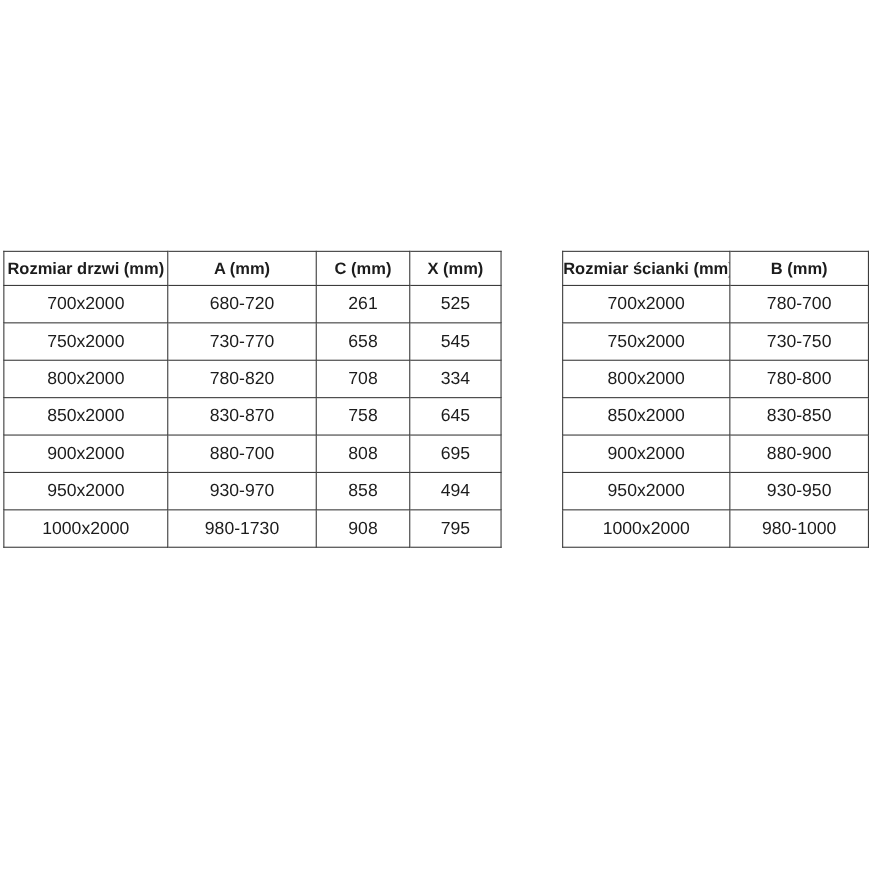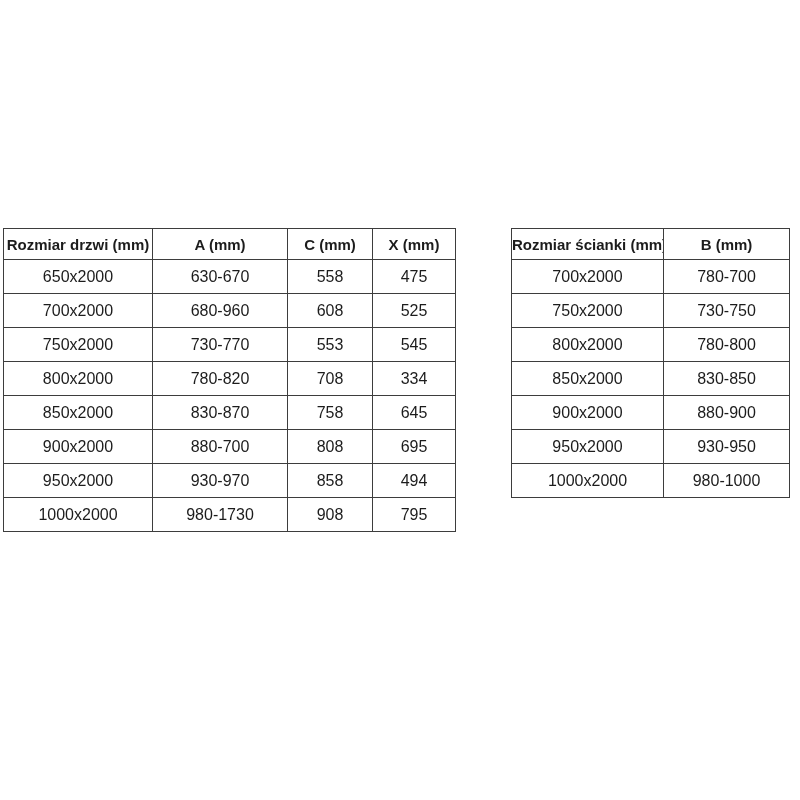--- a/index.html
+++ b/index.html
@@ -66,35 +66,29 @@
     <thead>
         <tr>
           <th>Rozmiar drzwi (mm)</th>
           <th>A (mm)</th>
           <th>C (mm)</th>
           <th>X (mm)</th>
         </tr>
       </thead>
     <tbody>
         <tr>
-          <td>650x2000</td>
-          <td>630-670</td>
-          <td>558</td>
-          <td>475</td>
-        </tr>
-        <tr>
           <td>700x2000</td>
-          <td>680-960</td>
-          <td>608</td>
+          <td>680-720</td>
+          <td>261</td>
           <td>525</td>
         </tr>
         <tr>
           <td>750x2000</td>
           <td>730-770</td>
-          <td>553</td>
+          <td>658</td>
           <td>545</td>
         </tr>
         <tr>
           <td>800x2000</td>
           <td>780-820</td>
           <td>708</td>
           <td>334</td>
         </tr>
         <tr>
           <td>850x2000</td>

